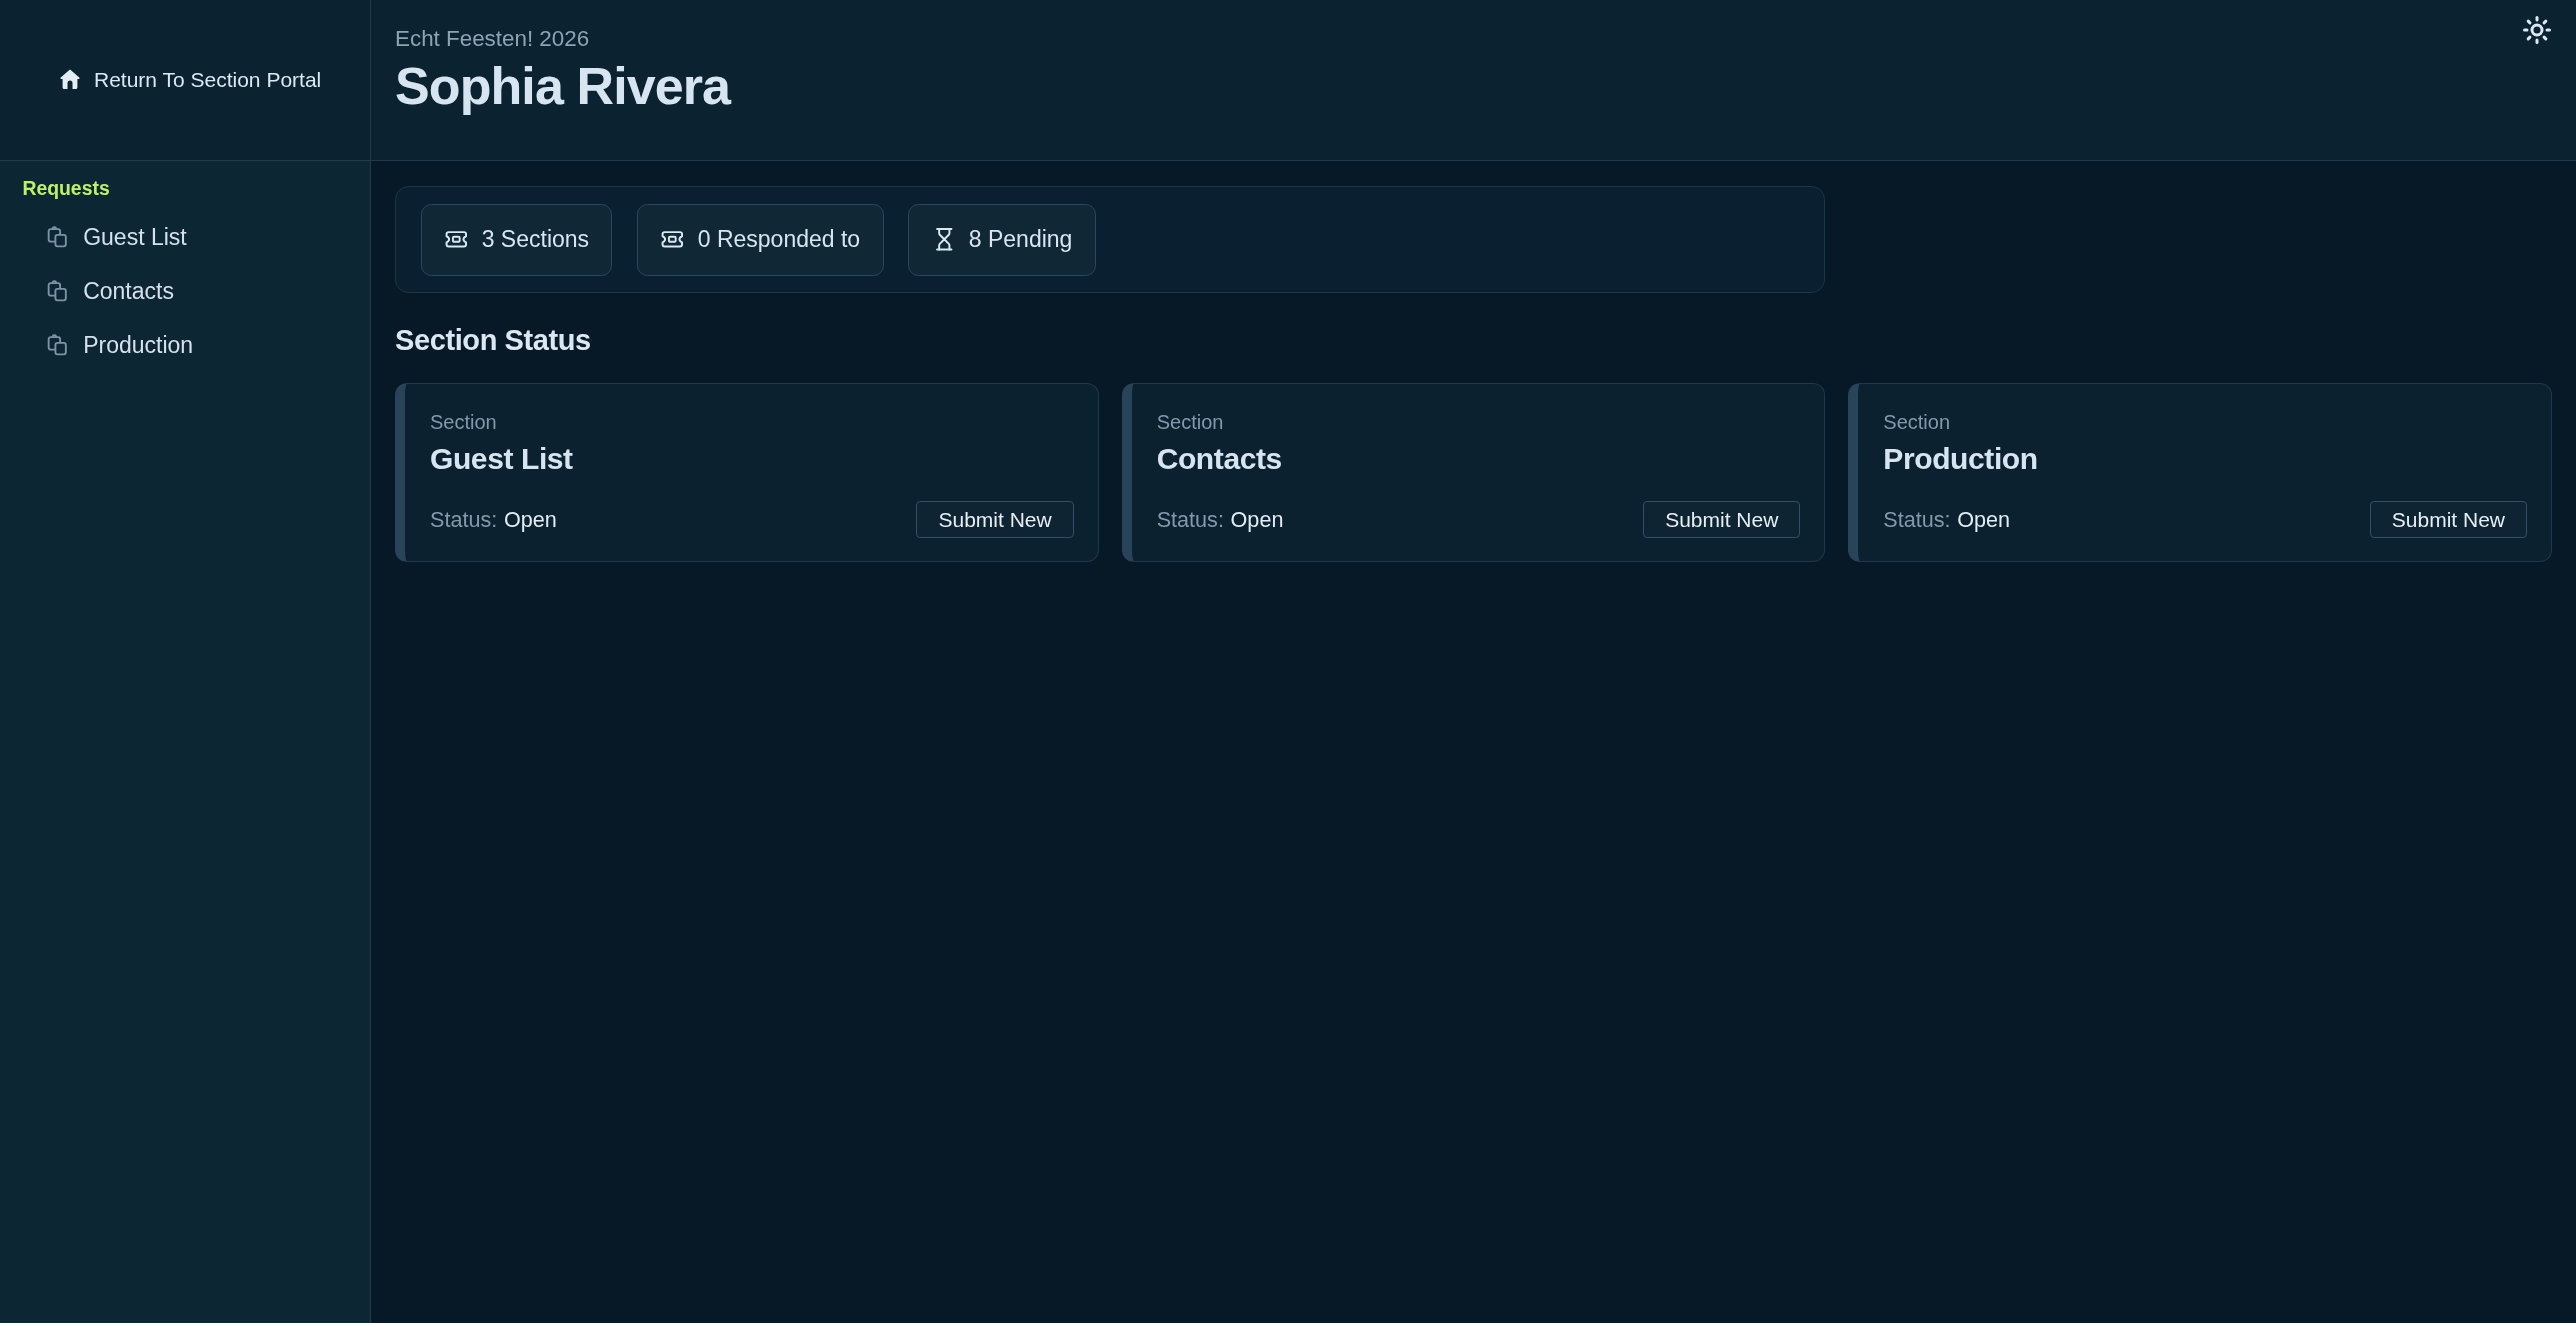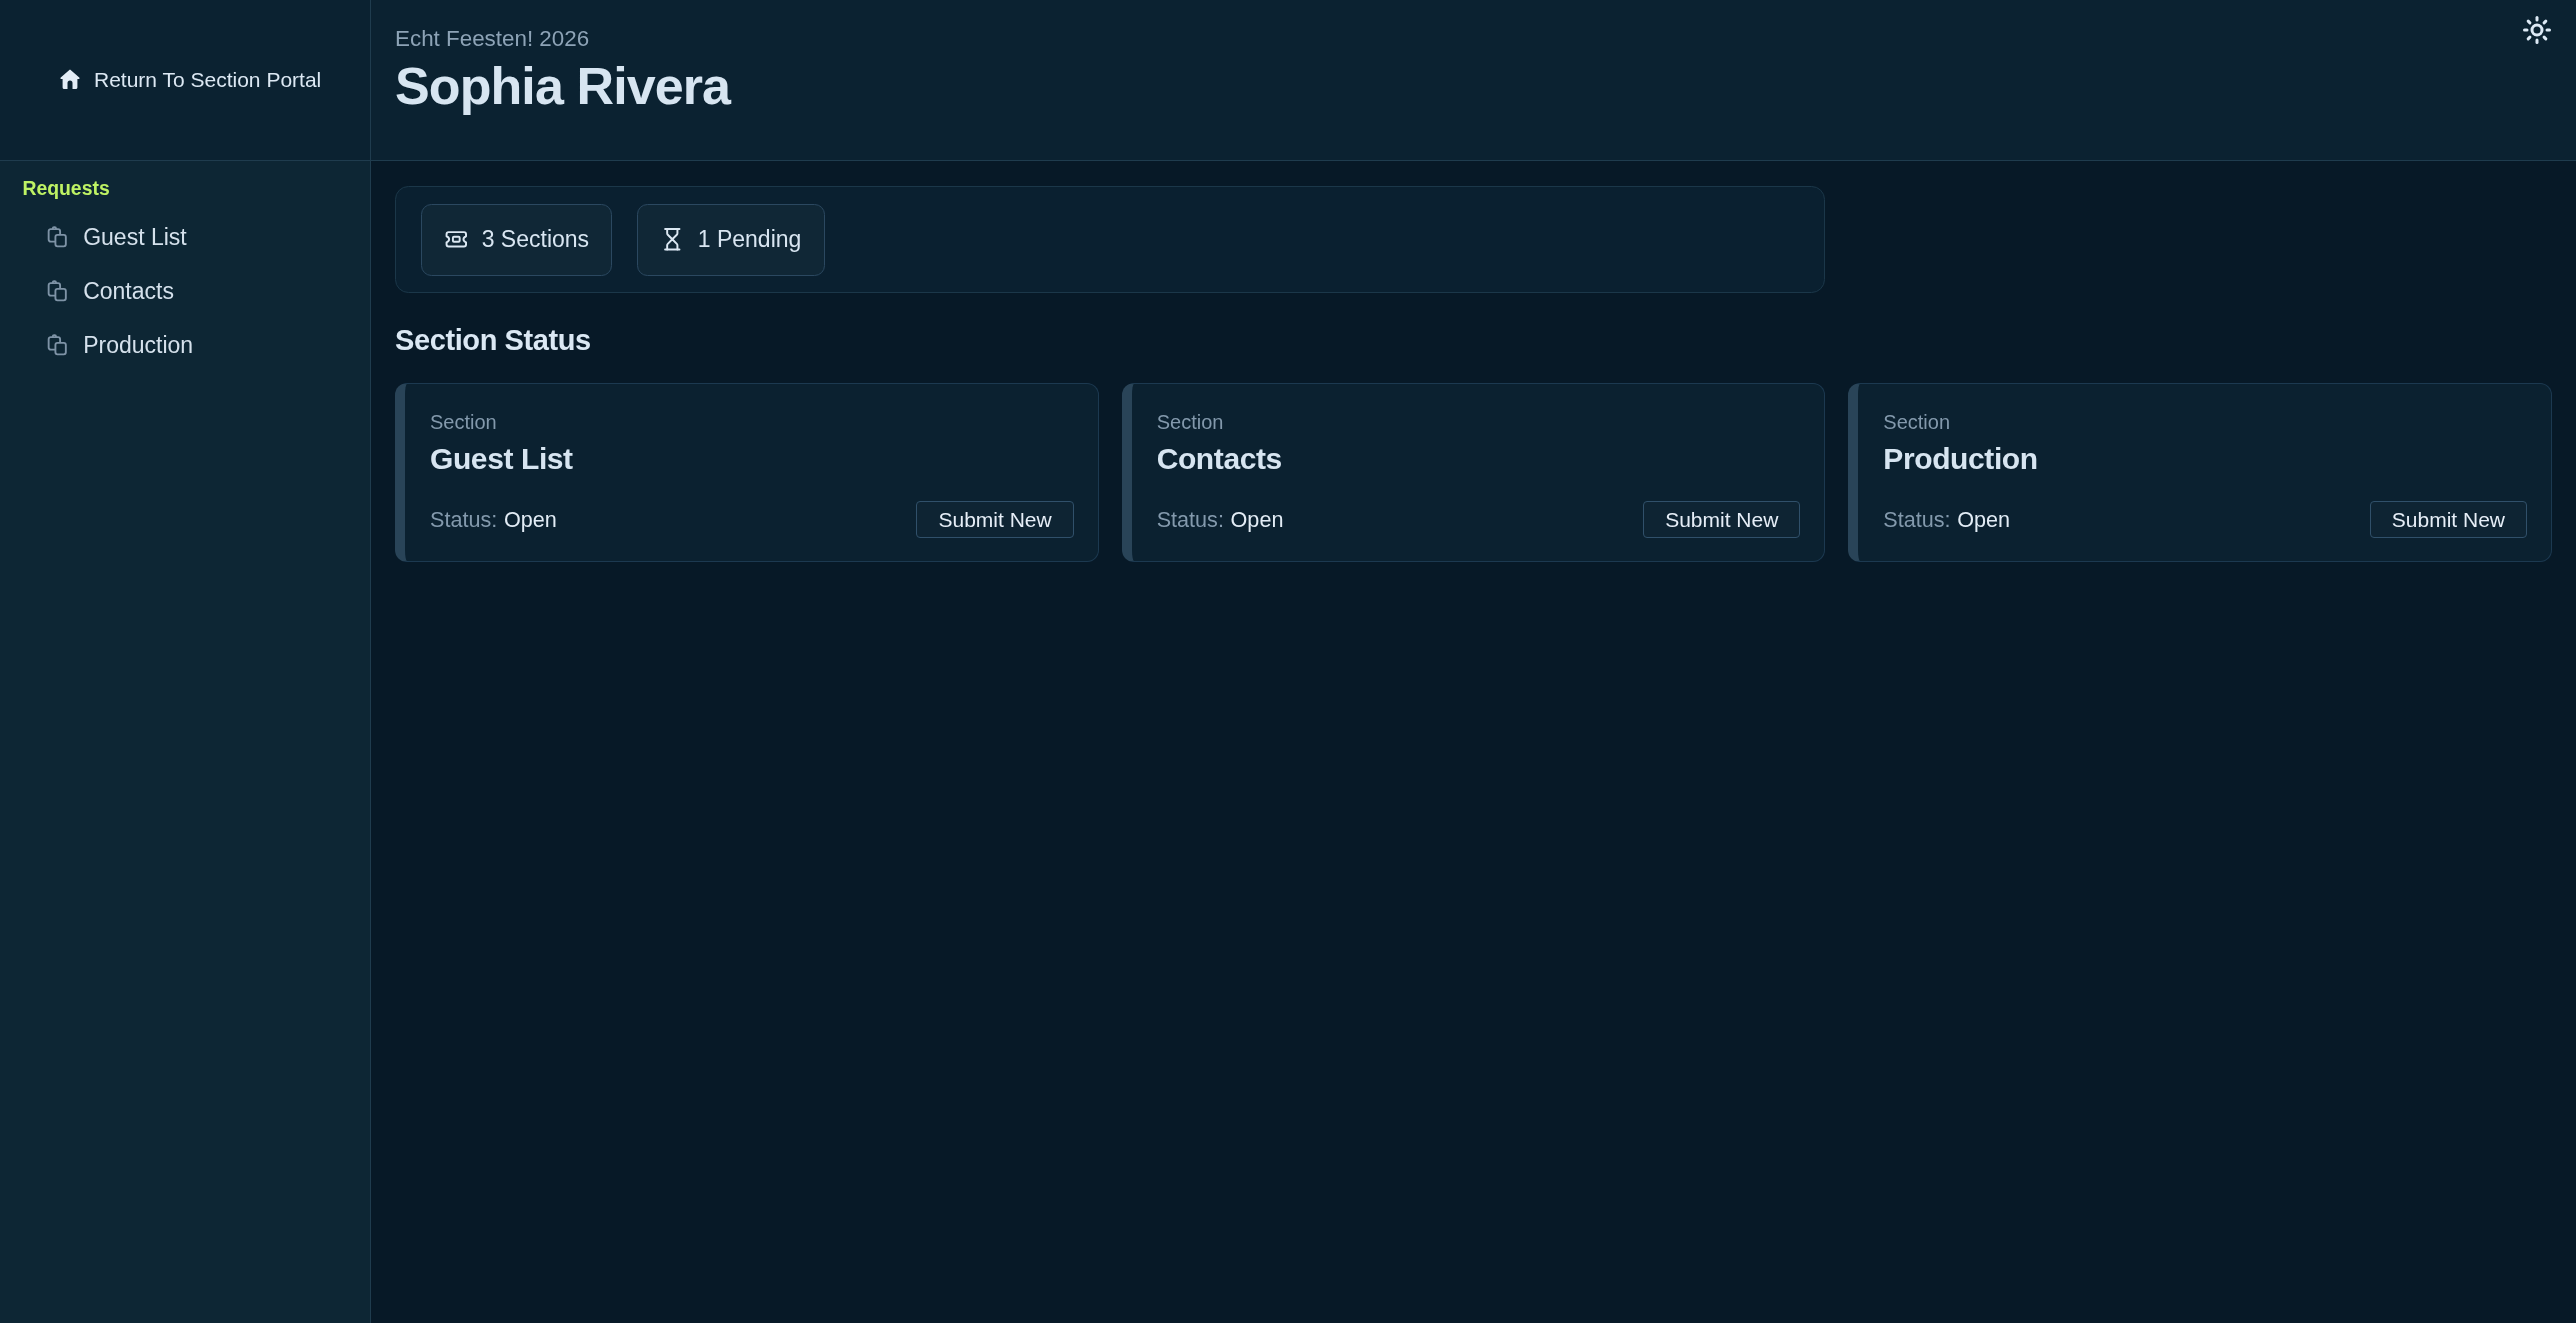--- a/index.html
+++ b/index.html
@@ -224,31 +224,40 @@
       <button class="stat-chip">
         <span class="icon">
           <svg width="24.6" height="24.6" viewBox="0 0 24 24" fill="none" stroke="currentColor" stroke-width="1.9" stroke-linecap="round" stroke-linejoin="round">
             <path d="M4.5 5h15c1.1 0 2 .9 2 2v2c-1.5.6-2.5 1.9-2.5 3s1 2.4 2.5 3v2c0 1.1-.9 2-2 2h-15c-1.1 0-2-.9-2-2v-2c1.5-.6 2.5-1.9 2.5-3s-1-2.4-2.5-3V7c0-1.1.9-2 2-2Z"></path>
             <rect x="8.7" y="9.6" width="6.6" height="4.8" rx="1"></rect>
           </svg>
         </span>
         <span>3 Sections</span>
       </button>
 
+      <button class="stat-chip">
+        <span class="icon">
+          <svg width="24.6" height="24.6" viewBox="0 0 24 24" fill="none" stroke="currentColor" stroke-width="1.9" stroke-linecap="round" stroke-linejoin="round">
+            <path d="M4.5 5h15c1.1 0 2 .9 2 2v2c-1.5.6-2.5 1.9-2.5 3s1 2.4 2.5 3v2c0 1.1-.9 2-2 2h-15c-1.1 0-2-.9-2-2v-2c1.5-.6 2.5-1.9 2.5-3s-1-2.4-2.5-3V7c0-1.1.9-2 2-2Z"></path>
+            <rect x="8.7" y="9.6" width="6.6" height="4.8" rx="1"></rect>
+          </svg>
+        </span>
+        <span>0 Responded to</span>
+      </button>
 
       <button class="stat-chip">
         <span class="icon">
           <svg width="24.6" height="24.6" viewBox="0 0 24 24" fill="none" stroke="currentColor" stroke-width="1.9" stroke-linecap="round" stroke-linejoin="round">
             <path d="M5 22h14"></path>
               <path d="M5 2h14"></path>
             <path d="M17 22v-4.172a2 2 0 0 0-.586-1.414L12 12l-4.414 4.414A2 2 0 0 0 7 17.828V22"></path>
             <path d="M7 2v4.172a2 2 0 0 0 .586 1.414L12 12l4.414-4.414A2 2 0 0 0 17 6.172V2"></path>
           </svg>
         </span>
-        <span>1 Pending</span>
+        <span>8 Pending</span>
       </button>
 
     </section>
 
     <h2 class="section-status-heading">Section Status</h2>
 
     <div class="cards">
 
       <div class="card">
         <div class="card-kicker">Section</div>

